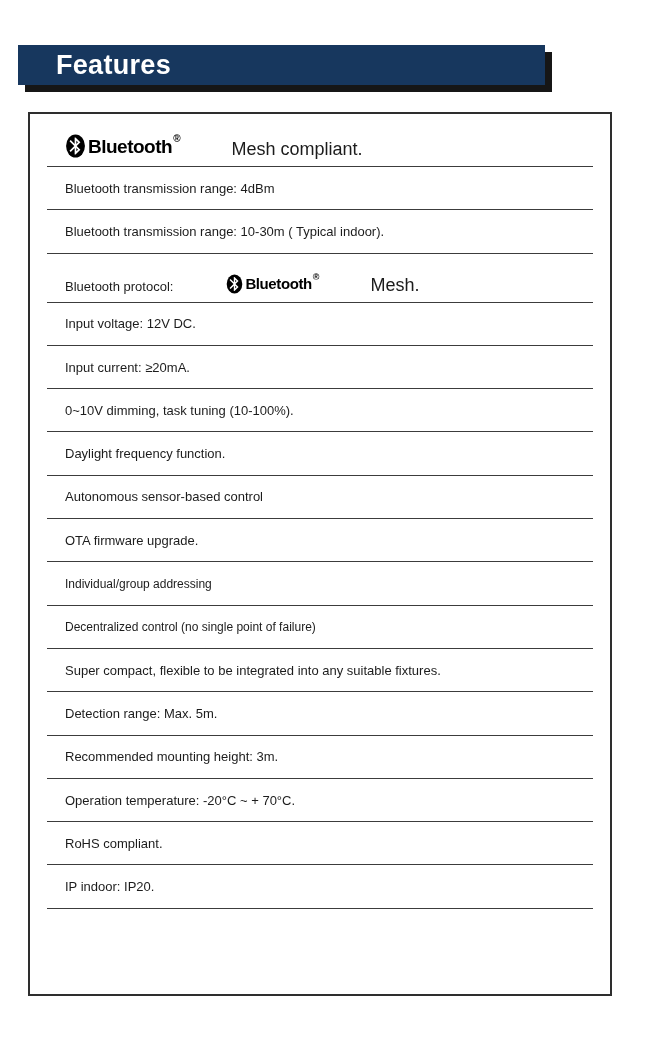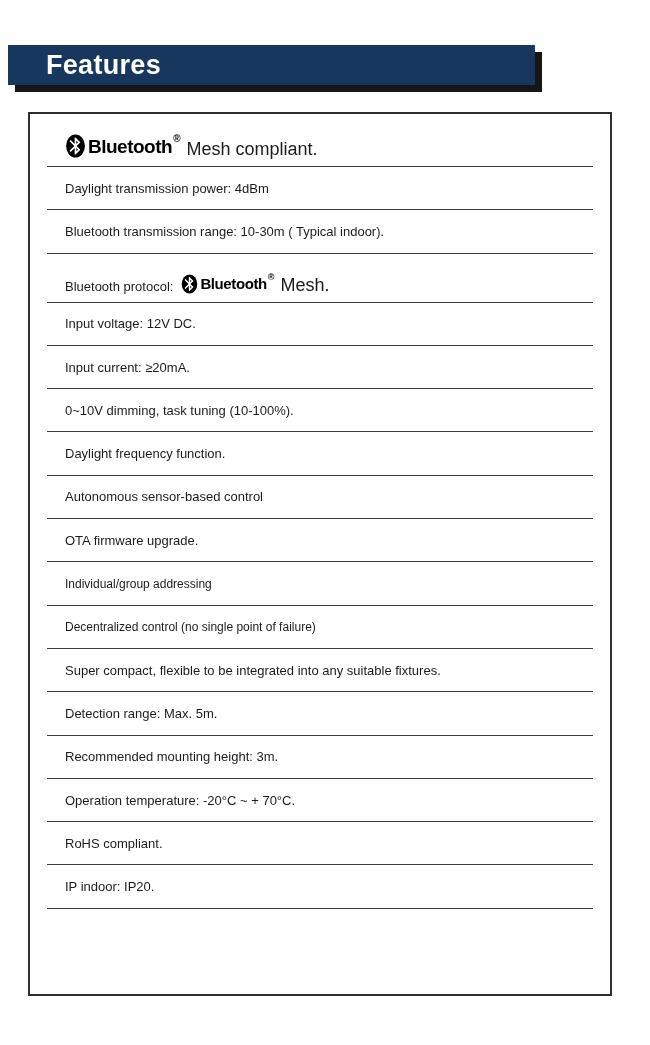--- a/index.html
+++ b/index.html
@@ -6,21 +6,21 @@
   body {
     width:650px; height:1045px;
     background:#ffffff;
     font-family:"Liberation Sans", sans-serif;
     position:relative;
     color:#1c1c1c;
   }
 
   
   .header-bar {
-    position:absolute; left:8px; top:45px;
+    position:absolute; left:18px; top:45px;
     width:527px; height:40px;
     background:#17375e;
     box-shadow:7px 7px 0 0 #161616;
     display:flex; align-items:center;
   }
   .header-title {
     color:#ffffff;
     font-size:27px;
     font-weight:bold;
     margin:0 0 0 38px;
@@ -38,20 +38,21 @@
   }
   .feature-row {
     box-sizing:border-box;
     height:43.3px;
     display:flex;
     align-items:center;
     border-bottom:1px solid #3c3c3c;
     padding-left:18px;
     font-size:13px;
     color:#1c1c1c;
+    gap:45px;
   }
   .feature-row.tall  { height:53px; }
   .feature-row.tall2 { height:49px; }
   .feature-row.sm    { font-size:12px;text-align:center; }
   .feature-row.bottom-align { align-items:flex-end; padding-bottom:8px; }
 
   
   .bt-logo {
     display:inline-flex;
     align-items:center;
@@ -88,21 +89,21 @@
         </g>
       </svg>
       <span class="word">Bluetooth</span>
       <span class="reg">®</span>
     </span>
     <span class="suffix-text">Mesh compliant.</span>
   </div>
 
 
   <div class="feature-row">
-    <span>Daylight transmission power: 4dBm</span>
+    <span>Bluetooth transmission range: 4dBm</span>
   </div>
 
   <div class="feature-row">
     <span>Bluetooth transmission range: 10-30m ( Typical indoor).</span>
   </div>
 
   <div class="feature-row tall2 bottom-align">
     <span class="prefix-text">Bluetooth protocol:</span>
     <span class="bt-logo bt-sm">
       <svg viewBox="0 0 24 28" aria-hidden="true">

